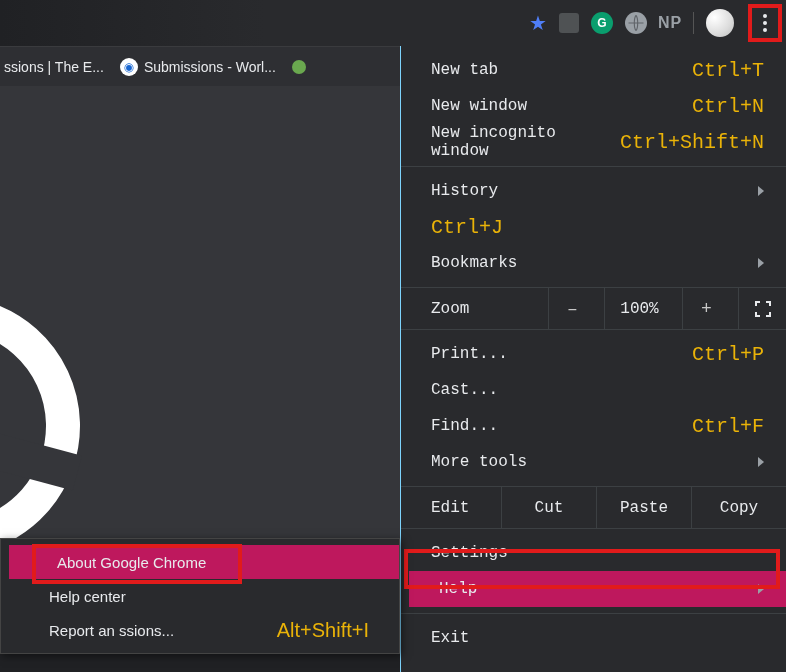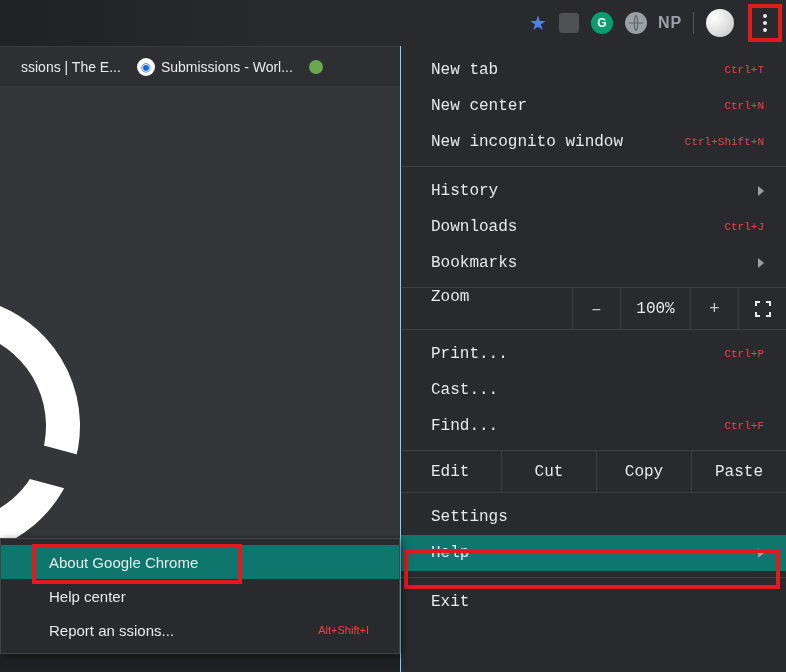--- a/index.html
+++ b/index.html
@@ -63,21 +63,21 @@
 
   
   .bookmarks-bar {
     position: absolute;
     top: 46px; left: 0;
     width: 400px; height: 40px;
     background: #2e2f33;
     border-top: 1px solid #3a3b3e;
     display: flex; align-items: center;
     gap: 16px;
-    padding-left: 21px;
+    padding-left: 4px;
     color: #e8eaed;
     font-size: 14px;
     text-align: center;
   }
   .bm-item { display:flex; align-items:center; gap:6px; white-space:nowrap;}
   .bm-favicon { width:18px; height:18px; border-radius:50%; background:#fff; display:flex;align-items:center;justify-content:center;font-size:12px;color:#1967d2;}
   .bm-last-favicon{ width:14px;height:14px;border-radius:50%;background:#6aa84f;}
 
   
   .content {
@@ -115,47 +115,48 @@
     font-family: Liberation Mono, monospace;
   }
   .menu-section { padding: 6px 0; border-bottom: 1px solid #3c4043; }
   .menu-section:last-child { border-bottom:none; }
   .menu-item {
     display: flex; align-items: center;
     height: 36px;
     padding: 0 22px 0 30px;
   }
   .menu-item .label { flex: 1; }
-  .menu-item .shortcut { color: #ef4444; font-size:11px; }
+  .menu-item .shortcut { color: #eab308; font-size:20px; }
   .arrow {
     width: 0; height: 0;
     border-top: 5px solid transparent;
     border-bottom: 5px solid transparent;
     border-left: 6px solid #9aa0a6;
     margin-left: auto;
   }
   .zoom-row {
-    display:flex; 
+    display:flex; align-items:center;
     height: 42px;
     border-bottom: 1px solid #3c4043;
+    gap: 8px;
   }
   .zoom-label { padding-left:30px; width:100px;}
   .zoom-btn { width:48px; text-align:center; color:#c7c7c7; font-size:18px; border-left:1px solid #3c4043; height:100%; display:flex;align-items:center;justify-content:center;}
   .zoom-val { width:70px; text-align:center; border-left:1px solid #3c4043; height:100%; display:flex;align-items:center;justify-content:center;}
   .zoom-full { width:48px; border-left:1px solid #3c4043; height:100%; display:flex;align-items:center;justify-content:center; margin-left:auto;}
 
   .edit-row {
     display:flex; align-items:center;
     height: 42px;
     border-bottom: 1px solid #3c4043;
   }
   .edit-label{ padding-left:30px; width:100px;}
   .edit-btn{ flex:1; text-align:left; border-left:1px solid #3c4043; height:100%; display:flex;align-items:center;justify-content:center;}
 
-  .menu-item.hover { background:#0f766e; }
+  .menu-item.hover { background:#be185d;margin-left:8px; }
   .help-highlight { position:relative; }
   .help-outer {
     position:absolute; left:404px; top:549px;
     width:376px; height:40px;
     border:4px solid #e11b1b;
     pointer-events:none;
   }
 
   
   .submenu {
@@ -219,36 +220,35 @@
 </div>
 
 <div class="menu">
 
   <div class="menu-section">
     <div class="menu-item">
       <span class="label">New tab</span>
       <span class="shortcut">Ctrl+T</span>
     </div>
     <div class="menu-item">
-      <span class="label">New center</span>
+      <span class="label">New window</span>
       <span class="shortcut">Ctrl+N</span>
     </div>
     <div class="menu-item">
       <span class="label">New incognito window</span>
       <span class="shortcut">Ctrl+Shift+N</span>
     </div>
   </div>
 
   <div class="menu-section">
     <div class="menu-item">
       <span class="label">History</span>
       <span class="arrow"></span>
     </div>
     <div class="menu-item">
-      <span class="label">Downloads</span>
       <span class="shortcut">Ctrl+J</span>
     </div>
     <div class="menu-item">
       <span class="label">Bookmarks</span>
       <span class="arrow"></span>
     </div>
   </div>
 
   <div class="zoom-row">
     <span class="zoom-label">Zoom</span>
@@ -268,27 +268,31 @@
       <span class="label">Print...</span>
       <span class="shortcut">Ctrl+P</span>
     </div>
     <div class="menu-item">
       <span class="label">Cast...</span>
     </div>
     <div class="menu-item">
       <span class="label">Find...</span>
       <span class="shortcut">Ctrl+F</span>
     </div>
+    <div class="menu-item">
+      <span class="label">More tools</span>
+      <span class="arrow"></span>
+    </div>
   </div>
 
   <div class="edit-row">
     <span class="edit-label">Edit</span>
     <div class="edit-btn">Cut</div>
+    <div class="edit-btn">Paste</div>
     <div class="edit-btn">Copy</div>
-    <div class="edit-btn">Paste</div>
   </div>
 
   <div class="menu-section">
     <div class="menu-item">
       <span class="label">Settings</span>
     </div>
     <div class="menu-item hover help-highlight">
       <span class="label">Help</span>
       <span class="arrow"></span>
     </div>

